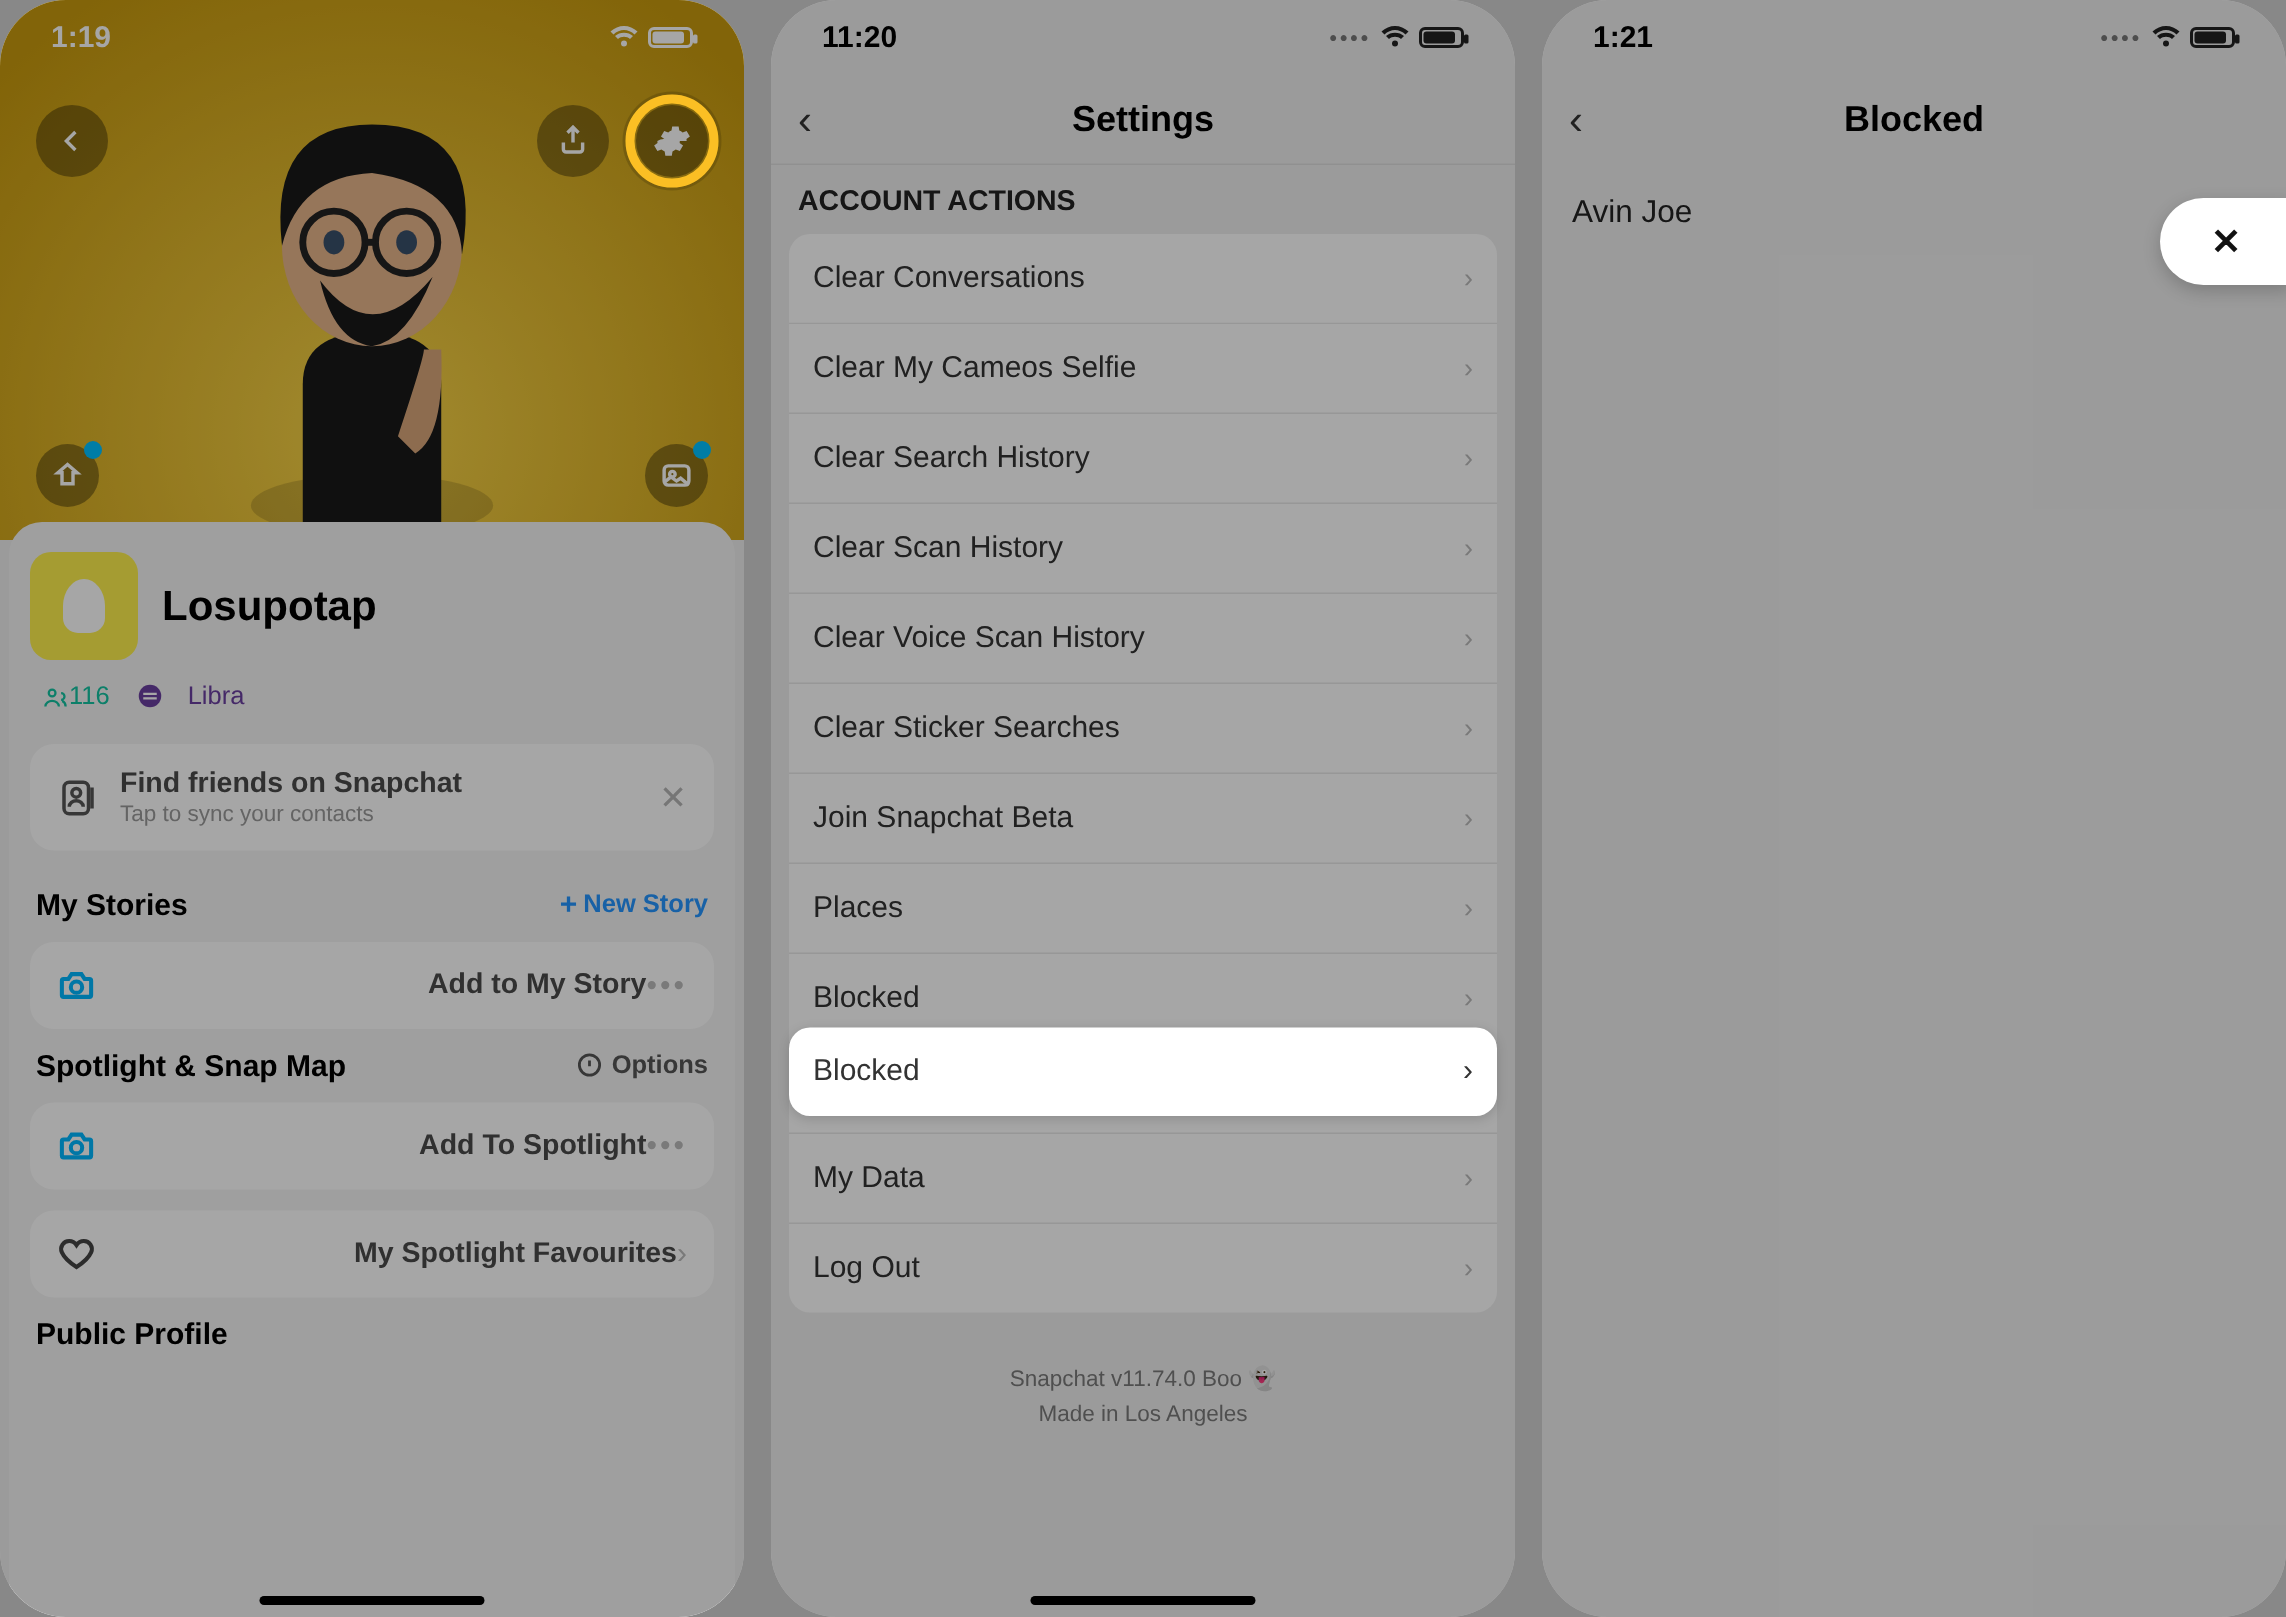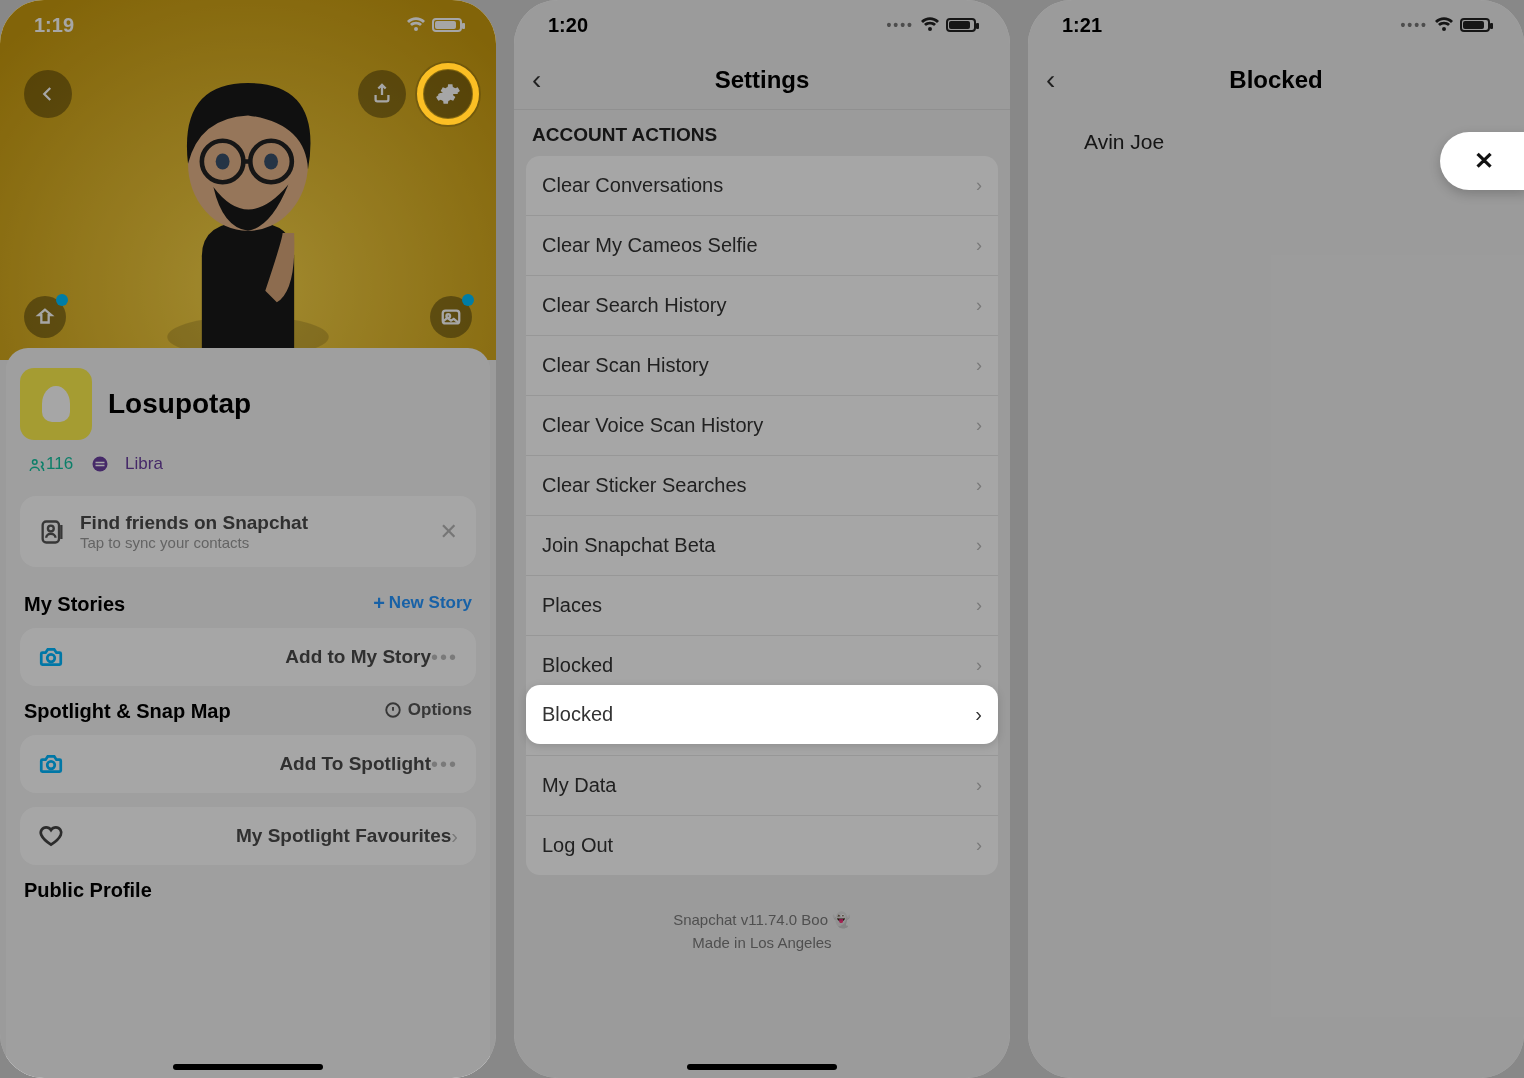--- a/index.html
+++ b/index.html
@@ -148,21 +148,21 @@
     background:#fff; border-radius:14px;
     padding:18px 16px; display:flex; justify-content:space-between; align-items:center;
     font-size:20px; color:#333; z-index:60;
     box-shadow:0 2px 8px rgba(0,0,0,.15);
   }
   .footer-txt { text-align:center; color:#7a7a7a; font-size:15px; margin-top:34px; line-height:1.5;}
 
   
   .blocked-row {
     padding:16px 20px; display:flex; align-items:center; justify-content:space-between;
-    font-size:21px; color:#222; margin-top:4px;margin-left:36px;
+    font-size:21px; color:#222; margin-top:4px;
   }
   .x-pill {
     position:absolute; right:-4px; top:132px;
     width:88px; height:58px; background:#fff; border-radius:30px 0 0 30px;
     display:flex;align-items:center;justify-content:center;
     z-index:60; font-size:24px; font-weight:700; color:#111;
     box-shadow:0 4px 12px rgba(0,0,0,.2);
   }
   svg { display:block; }
 </style>
@@ -325,21 +325,21 @@
     </div>
   </div>
 
   <div class="gear-ring"></div>
   <div class="dim-overlay"></div>
   <div class="home-indicator"></div>
 </div>
 
 <div class="phone">
   <div class="status-bar">
-    <span>1:20</span>
+    <span>11:20</span>
     <div class="status-icons">
       <span class="dots">••••</span>
       <span class="wifi-icon">
         <svg width="20" height="16" viewBox="0 0 20 16" fill="#222">
             <path d="M10 14a2 2 0 100-4 2 2 0 000 4zM4 7c3-3 9-3 12 0l-2 2c-2-2-6-2-8 0L4 7zM1 4c5-5 13-5 18 0l-2 2C13 2 7 2 3 6L1 4z"></path>
           </svg>
       </span>
       <span class="battery">
           <span class="fill"></span>
         </span>

